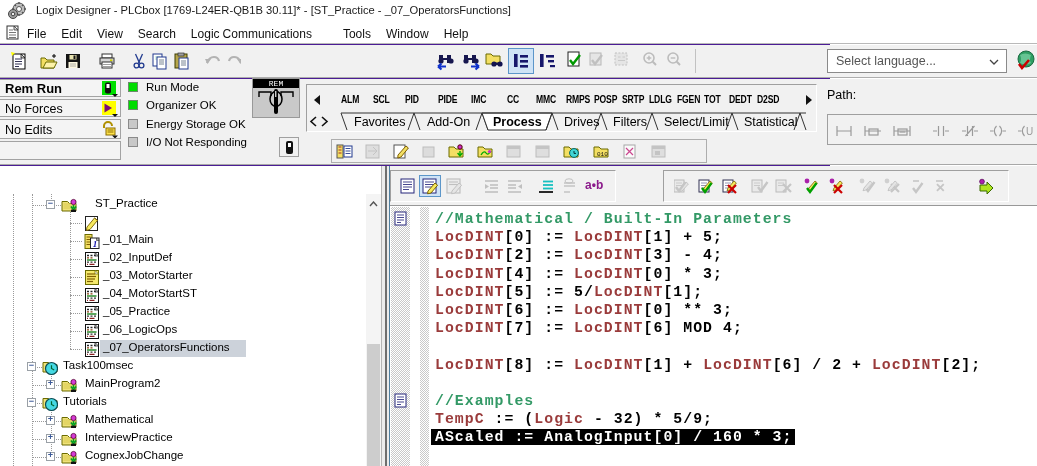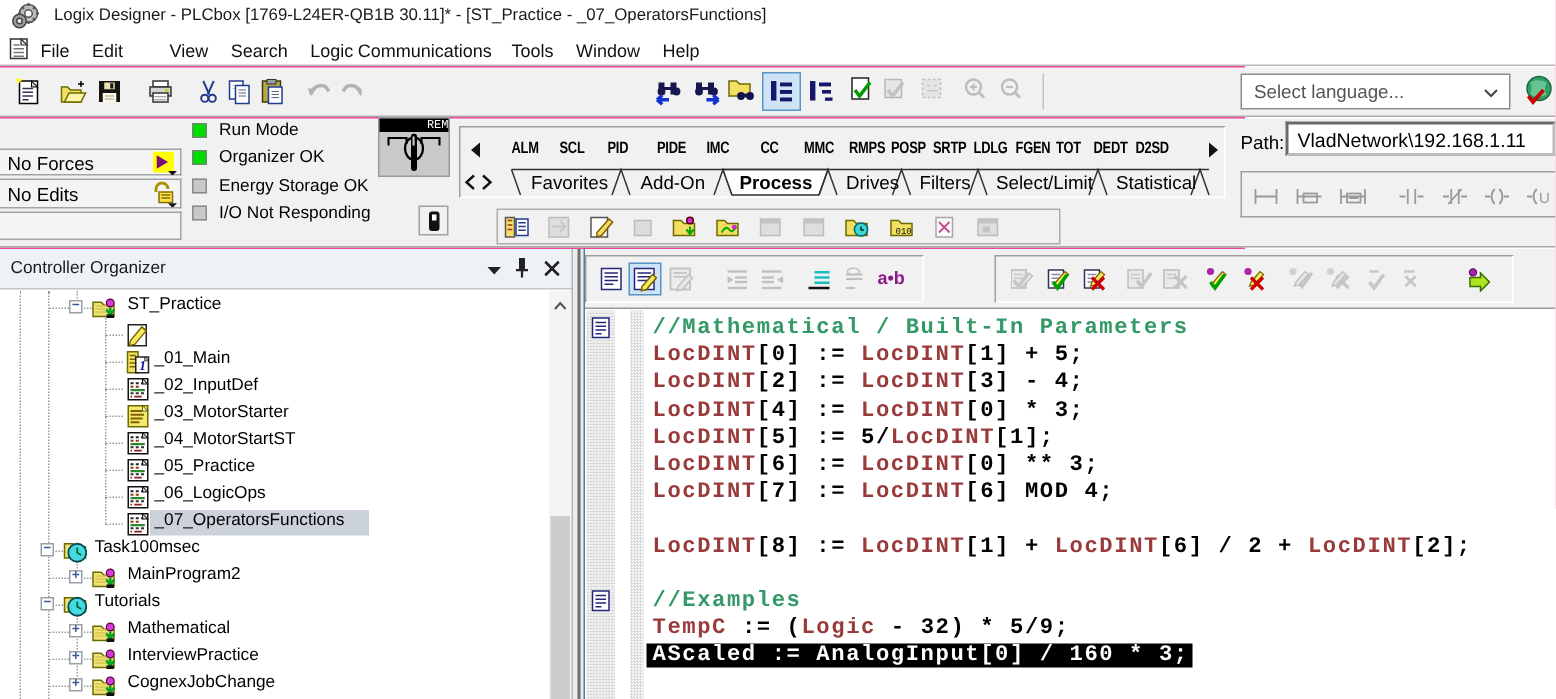--- a/index.html
+++ b/index.html
@@ -1,16 +1,16 @@
 <!DOCTYPE html>
 <html><head><meta charset="utf-8"><style>
 *{margin:0;padding:0;box-sizing:border-box}
 html,body{width:1037px;height:466px;overflow:hidden;background:#fff}
 body{font-family:"Liberation Sans",sans-serif;-webkit-font-smoothing:antialiased}
-#root{position:relative;width:830px;height:466px;background:#ec4899}
+#root{position:relative;width:830px;height:466px;background:#4c1d95}
 .abs{position:absolute}
 .hatch{background-image:conic-gradient(#c9c9c9 25%,#ffffff 0 50%,#c9c9c9 0 75%,#ffffff 0);background-size:2px 2px}
 .cl{position:absolute;white-space:pre;font-family:"Liberation Mono",monospace;font-weight:bold;font-size:14.8px;letter-spacing:1.05px;line-height:18.2px;color:#000}
 .kc{color:#9a3b3b}.cm{color:#339966}
 .dotv{position:absolute;width:1px;border-left:1px dotted #9a9a9a}
 .doth{position:absolute;height:1px;border-top:1px dotted #9a9a9a}
 .trow{position:absolute;height:18px;font-size:11.5px;color:#000;white-space:nowrap}
 .eb{position:absolute;width:9px;height:9px;background:#fff;border:1px solid #9aa0a6;font:bold 9px "Liberation Mono",monospace;color:#3b5998;text-align:center;line-height:7px}
 .led{position:absolute;width:10px;height:10px;border:1px solid #888}
 .tbtn{position:absolute;border:1px solid #a0a0a0;background:#f1f1f1}
@@ -43,21 +43,21 @@
         <rect x="1" y="1" width="11" height="13" fill="#fff" stroke="#333"></rect>
         <path d="M8 1 L12 5 L8 5 Z" fill="#ddd" stroke="#333" stroke-width=".8"></path>
         <g stroke="#777" stroke-width="1">
           <line x1="3" y1="5" x2="7" y2="5"></line>
           <line x1="3" y1="7.5" x2="10" y2="7.5"></line>
           <line x1="3" y1="10" x2="10" y2="10"></line>
           <line x1="3" y1="12.5" x2="10" y2="12.5"></line>
         </g>
       </svg>
 <div class="abs" style="left:27px;top:5px;font-size:12px;color:#111;letter-spacing:0">
-<span style="margin-right:15px">File</span><span style="margin-right:31px">Edit</span><span style="margin-right:15px">View</span><span style="margin-right:15px">Search</span><span style="margin-right:3px">Logic</span><span style="margin-right:13px">Communications</span><span style="margin-right:15px">Tools</span><span style="margin-right:15px">Window</span><span>Help</span>
+<span style="margin-right:15px">File</span><span style="margin-right:15px">Edit</span><span style="margin-right:15px">View</span><span style="margin-right:15px">Search</span><span style="margin-right:3px">Logic</span><span style="margin-right:31px">Communications</span><span style="margin-right:15px">Tools</span><span style="margin-right:15px">Window</span><span>Help</span>
 </div>
 </div>
 
 <div class="abs" style="left:0;top:45px;width:1037px;height:33px;background:#f1f1f1;border-bottom:1px solid #adadad">
 <svg class="abs" style="left:11px;top:7px" width="230" height="19" viewBox="0 0 230 19">
 
 <g>
           <rect x="2" y="2" width="12" height="15" fill="#fff" stroke="#000"></rect>
           <path d="M10 2 L14 6 L10 6 Z" fill="#ccc" stroke="#000" stroke-width=".7"></path>
           <g stroke="#335" stroke-width="1">
@@ -219,20 +219,29 @@
 <svg class="abs" style="left:1016px;top:5px" width="19" height="21" viewBox="0 0 19 21">
 <circle cx="10" cy="9" r="8" fill="#2e9e63"></circle>
         <path d="M4 5 q5 -3 11 0 q-2 5 0 8 q-5 3 -11 0 q2 -4 0 -8" fill="#7fd4a8" opacity=".7"></path>
         <circle cx="10" cy="9" r="8" fill="none" stroke="#1b6b42"></circle>
         <path d="M3 14 l3 4 l7 -8" stroke="#cc0000" stroke-width="2.6" fill="none"></path>
 </svg>
 </div>
 
 <div class="abs" style="left:0;top:79px;width:1037px;height:86px;background:#f1f1f1;border-bottom:1px solid #a8a8a8">
 
+<div class="abs" style="left:0;top:0;width:121px;height:18px;border:1px solid #a3a3a3;border-left:none;background:#f4f4f4">
+ <div class="abs" style="left:5px;top:1px;font-size:13px;font-weight:bold;color:#000">Rem Run</div>
+ <svg class="abs" style="left:102px;top:1px" width="17" height="16" viewBox="0 0 17 16">
+          <rect x="0" y="0" width="14" height="14" fill="#00e000"></rect>
+          <rect x="3" y="1.5" width="6" height="11" rx="2" fill="#111"></rect>
+          <rect x="4.5" y="3" width="3" height="4" fill="#fff"></rect>
+          <path d="M10 13 h6 l-3 3 Z" fill="#111"></path>
+        </svg>
+</div>
 <div class="abs" style="left:0;top:40px;width:121px;height:20px;border:1px solid #a3a3a3;border-left:none;background:#f4f4f4">
  <div class="abs" style="left:5px;top:3px;font-size:12.5px;color:#000">No Edits</div>
  <svg class="abs" style="left:101px;top:1px" width="18" height="17" viewBox="0 0 18 17">
           <path d="M3 7 L3 5 a4 4 0 0 1 8 0" fill="none" stroke="#b09000" stroke-width="2"></path>
           <rect x="5" y="7" width="9" height="7" fill="#ffe34d" stroke="#8a6d00"></rect>
           <line x1="6.5" y1="9" x2="12.5" y2="9" stroke="#8a6d00"></line>
           <line x1="6.5" y1="11" x2="12.5" y2="11" stroke="#8a6d00"></line>
           <path d="M11 14.5 h6 l-3 3 Z" fill="#111"></path>
         </svg>
 </div>
@@ -249,21 +258,21 @@
 <div class="led" style="left:128px;top:3px;background:#00dd00;border-color:#6a8a6a"></div>
 <div class="abs" style="left:146px;top:2px;font-size:11.5px">Run Mode</div>
 <div class="led" style="left:128px;top:21px;background:#00dd00;border-color:#6a8a6a"></div>
 <div class="abs" style="left:146px;top:20px;font-size:11.5px">Organizer OK</div>
 <div class="led" style="left:128px;top:40px;background:#c8c8c8;border-color:#8a8a8a"></div>
 <div class="abs" style="left:146px;top:39px;font-size:11.5px">Energy Storage OK</div>
 <div class="led" style="left:128px;top:58px;background:#c8c8c8;border-color:#8a8a8a"></div>
 <div class="abs" style="left:146px;top:57px;font-size:11.5px">I/O Not Responding</div>
 
 <div class="abs" style="left:252px;top:-1px;width:48px;height:40px;background:#c9c9c9;border:1px solid #999">
- <div class="abs" style="left:0;top:0;width:46px;height:9px;background:#000;color:#fff;font-size:8px;text-align:right;line-height:9px;font-family:'Liberation Mono',monospace">REM</div>
+ <div class="abs" style="left:0;top:0;width:46px;height:9px;background:#000;color:#fff;font-size:8px;text-align:center;line-height:9px;font-family:'Liberation Mono',monospace">REM</div>
  <svg class="abs" style="left:2px;top:10px" width="42" height="28" viewBox="0 0 42 28">
           <g stroke="#000" stroke-width="1.4" fill="none">
             <path d="M4 8 L4 3 L16 3 L16 7"></path>
             <path d="M38 8 L38 3 L26 3 L26 7"></path>
           </g>
           <ellipse cx="21" cy="10" rx="6" ry="7.5" fill="none" stroke="#000" stroke-width="1.5"></ellipse>
           <rect x="19" y="0" width="4" height="25" rx="2" fill="#000"></rect>
           <rect x="20" y="2" width="1.4" height="6" fill="#ccc"></rect>
         </svg>
 </div>
@@ -321,23 +330,20 @@
    <text x="437" y="15" fill="#000">Statistical</text>
    <g stroke="#111" stroke-width="1.6" fill="none">
               <path d="M9 6 L4 10.5 L9 15"></path>
               <path d="M15 6 L20 10.5 L15 15"></path>
             </g>
   </g>
  </svg>
 </div>
 
 <div class="abs" style="left:827px;top:9px;font-size:12.5px;color:#000">Path:</div>
-<div class="abs" style="left:857px;top:2px;width:180px;height:23px;background:#fff;border:2px solid #6a6a6a;border-bottom-color:#bbb;border-right-color:#bbb">
- <div class="abs" style="left:6px;top:3px;font-size:13px;color:#000">VladNetwork\192.168.1.11</div>
-</div>
 
 <div class="abs" style="left:827px;top:35px;width:210px;height:31px;background:#f1f1f1;border:1px solid #9f9f9f;border-right:none">
  <svg class="abs" style="left:8px;top:8px" width="200" height="16" viewBox="0 0 200 16">
   <g stroke="#9a9a9a" stroke-width="1.2" fill="none">
    <path d="M1 8 h14 M1 3 v10 M15 3 v10"></path>
    <g transform="translate(29,0)">
               <path d="M0 3 v10 M0 8 h16"></path>
               <rect x="4" y="6" width="9" height="6"></rect>
             </g>
    <g transform="translate(58,0)">
@@ -425,39 +431,20 @@
             <rect x="1" y="3" width="13" height="11" fill="#ccc" stroke="#888"></rect>
             <rect x="1" y="3" width="13" height="3" fill="#999"></rect>
             <rect x="4" y="8" width="5" height="4" fill="#999"></rect>
           </g>
  </svg>
 </div>
 </div>
 
 <div class="abs" style="left:0;top:166px;width:382px;height:300px;background:#fff">
 
- <div class="abs" style="left:0;top:0;width:382px;height:27px;background:#eef1f5;border-bottom:1px solid #c5c5c5">
-  <div class="abs" style="left:7px;top:7px;font-size:11.5px;color:#1a1a1a">Controller Organizer</div>
-  <svg class="abs" style="left:324px;top:11px" width="11" height="7" viewBox="0 0 11 7">
-          <path d="M1 1 L5.5 6 L10 1 Z" fill="#222"></path>
-        </svg>
-  <svg class="abs" style="left:343px;top:5px" width="10" height="15" viewBox="0 0 10 15">
-          <g stroke="#222" stroke-width="1.5">
-            <line x1="5" y1="9" x2="5" y2="14"></line>
-            <line x1="1" y1="9" x2="9" y2="9"></line>
-          </g>
-          <rect x="3" y="1" width="4" height="8" fill="#222"></rect>
-        </svg>
-  <svg class="abs" style="left:362px;top:7px" width="12" height="12" viewBox="0 0 12 12">
-          <g stroke="#222" stroke-width="1.8">
-            <line x1="1.5" y1="1.5" x2="10.5" y2="10.5"></line>
-            <line x1="10.5" y1="1.5" x2="1.5" y2="10.5"></line>
-          </g>
-        </svg>
- </div>
 
  <div class="abs" style="left:2px;top:28px;width:1px;height:272px;background:#d9d9d9"></div>
  <div class="abs" style="left:0;top:28px;width:366px;height:272px;background:#fff;overflow:hidden">
   <div id="tree" class="abs" style="left:0;top:0;width:366px;height:272px">
 <svg width="0" height="0" style="position:absolute">
 <defs>
 <g id="i-prog">
                 <path d="M1 14 L1 4.5 L6.5 4.5 L8.5 6.5 L15 6.5 L15 14 Z" fill="#efe27a" stroke="#6b6b00"></path>
                 <path d="M2.5 7 l11 0 M2.5 9 l11 0 M2.5 11 l11 0" stroke="#d8c84e" stroke-width="1"></path>
                 <circle cx="12.5" cy="5" r="2.6" fill="#d43ad4" stroke="#550033" stroke-width=".8"></circle>
@@ -509,21 +496,21 @@
 <div class="dotv" style="left:51px;top:0;height:11px"></div>
 <div class="dotv" style="left:70px;top:11px;height:144px"></div>
 <div class="dotv" style="left:51px;top:178px;height:13px"></div>
 <div class="dotv" style="left:51px;top:214px;height:49px"></div>
 <div class="doth" style="left:56px;top:11px;width:5px"></div>
 <div class="doth" style="left:32px;top:11px;width:14px"></div>
 <div class="eb" style="left:46px;top:6px"><span style="position:relative;top:0px">−</span></div>
 <svg class="abs" style="left:61px;top:3px" width="16" height="17" viewBox="0 0 16 17">
             <use href="#i-prog"></use>
           </svg>
-<div class="trow" style="left:85px;top:3px">ST_Practice</div>
+<div class="trow" style="left:95px;top:3px">ST_Practice</div>
 <div class="doth" style="left:70px;top:29px;width:12px"></div>
 <svg class="abs" style="left:84px;top:21px" width="16" height="17" viewBox="0 0 16 17">
             <use href="#i-tag"></use>
           </svg>
 <div class="doth" style="left:70px;top:47px;width:12px"></div>
 <svg class="abs" style="left:84px;top:39px" width="16" height="17" viewBox="0 0 16 17">
             <use href="#i-main"></use>
           </svg>
 <div class="trow" style="left:103px;top:39px">_01_Main</div>
 <div class="doth" style="left:70px;top:65px;width:12px"></div>

